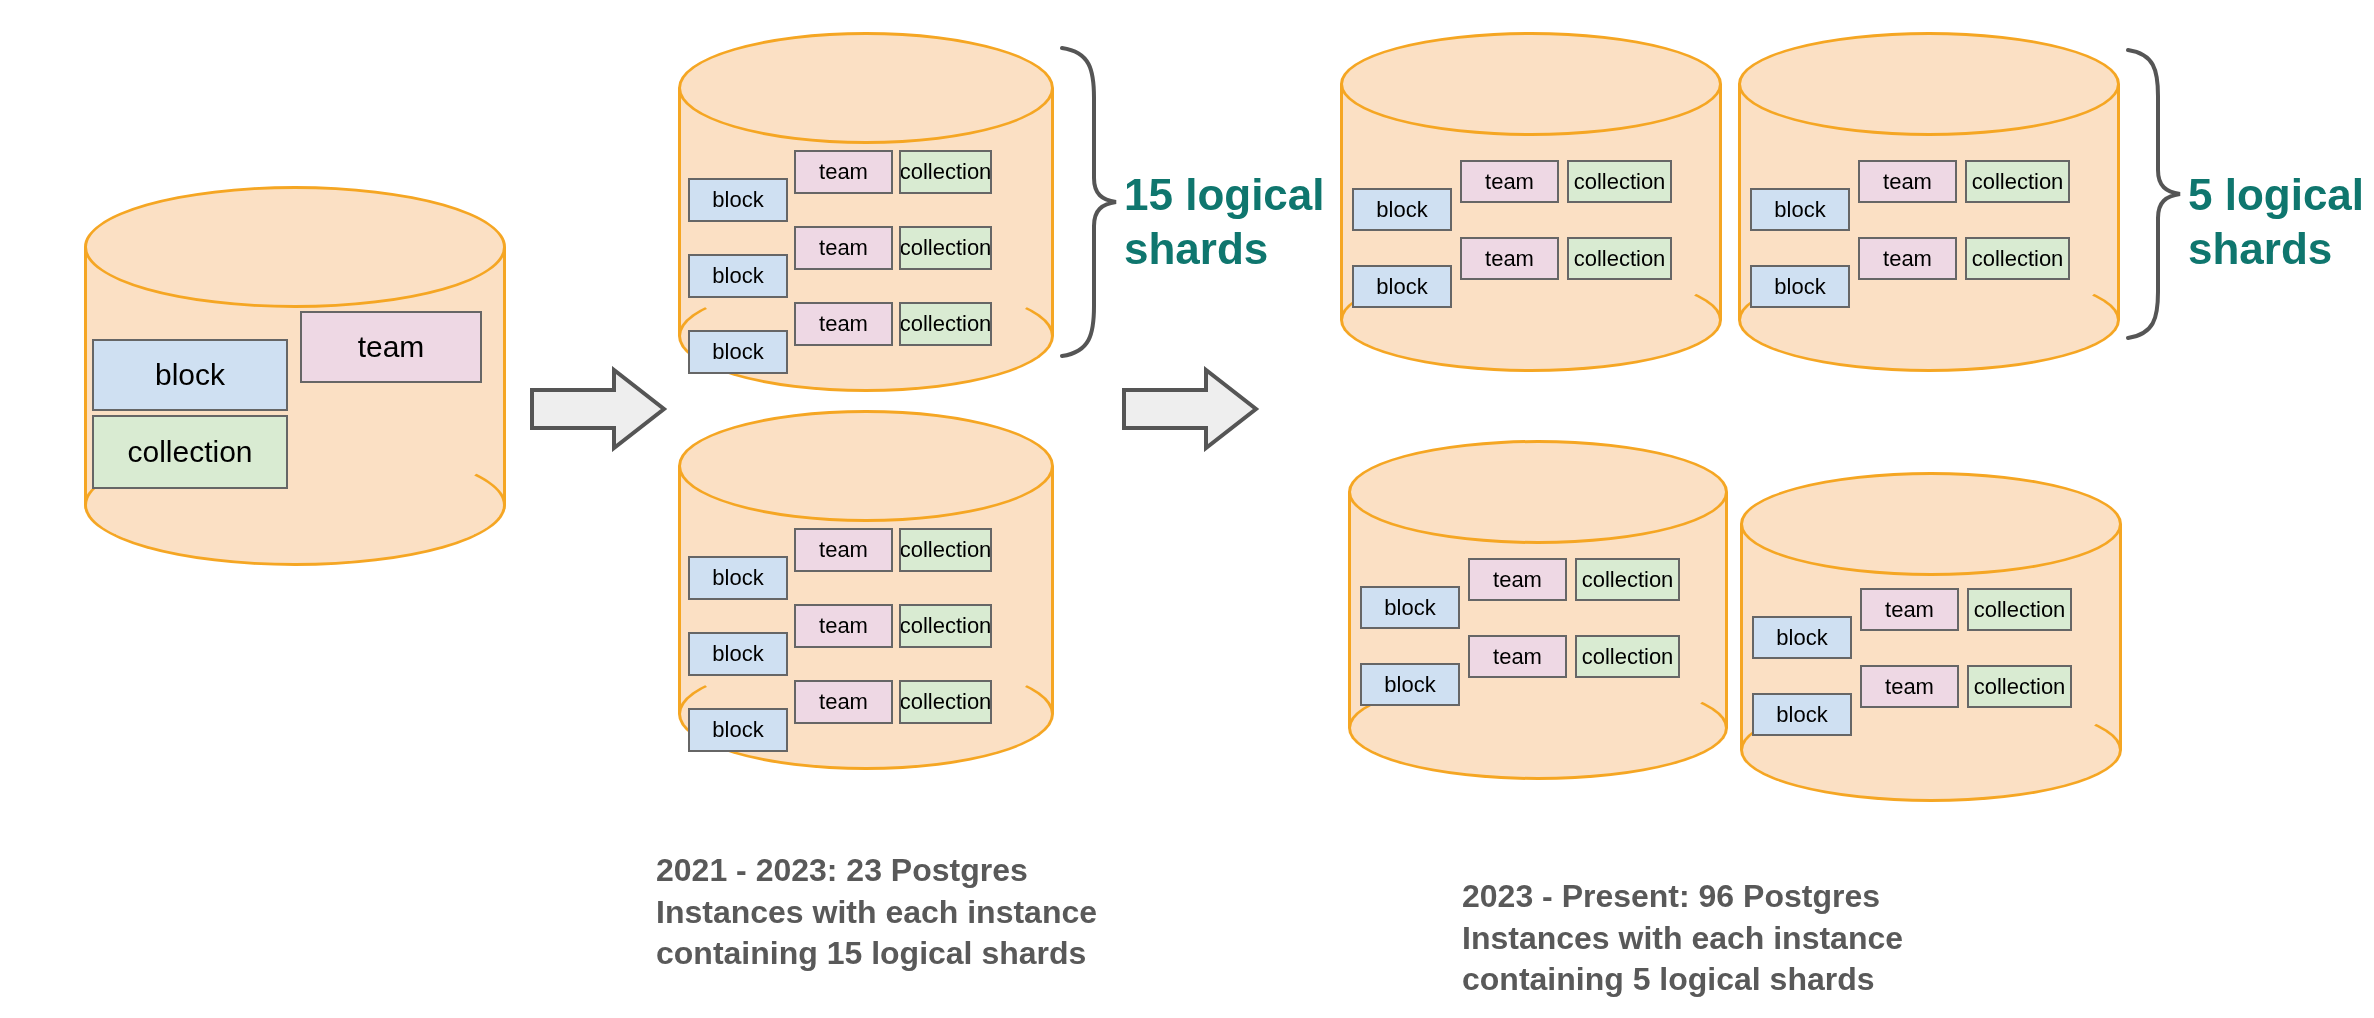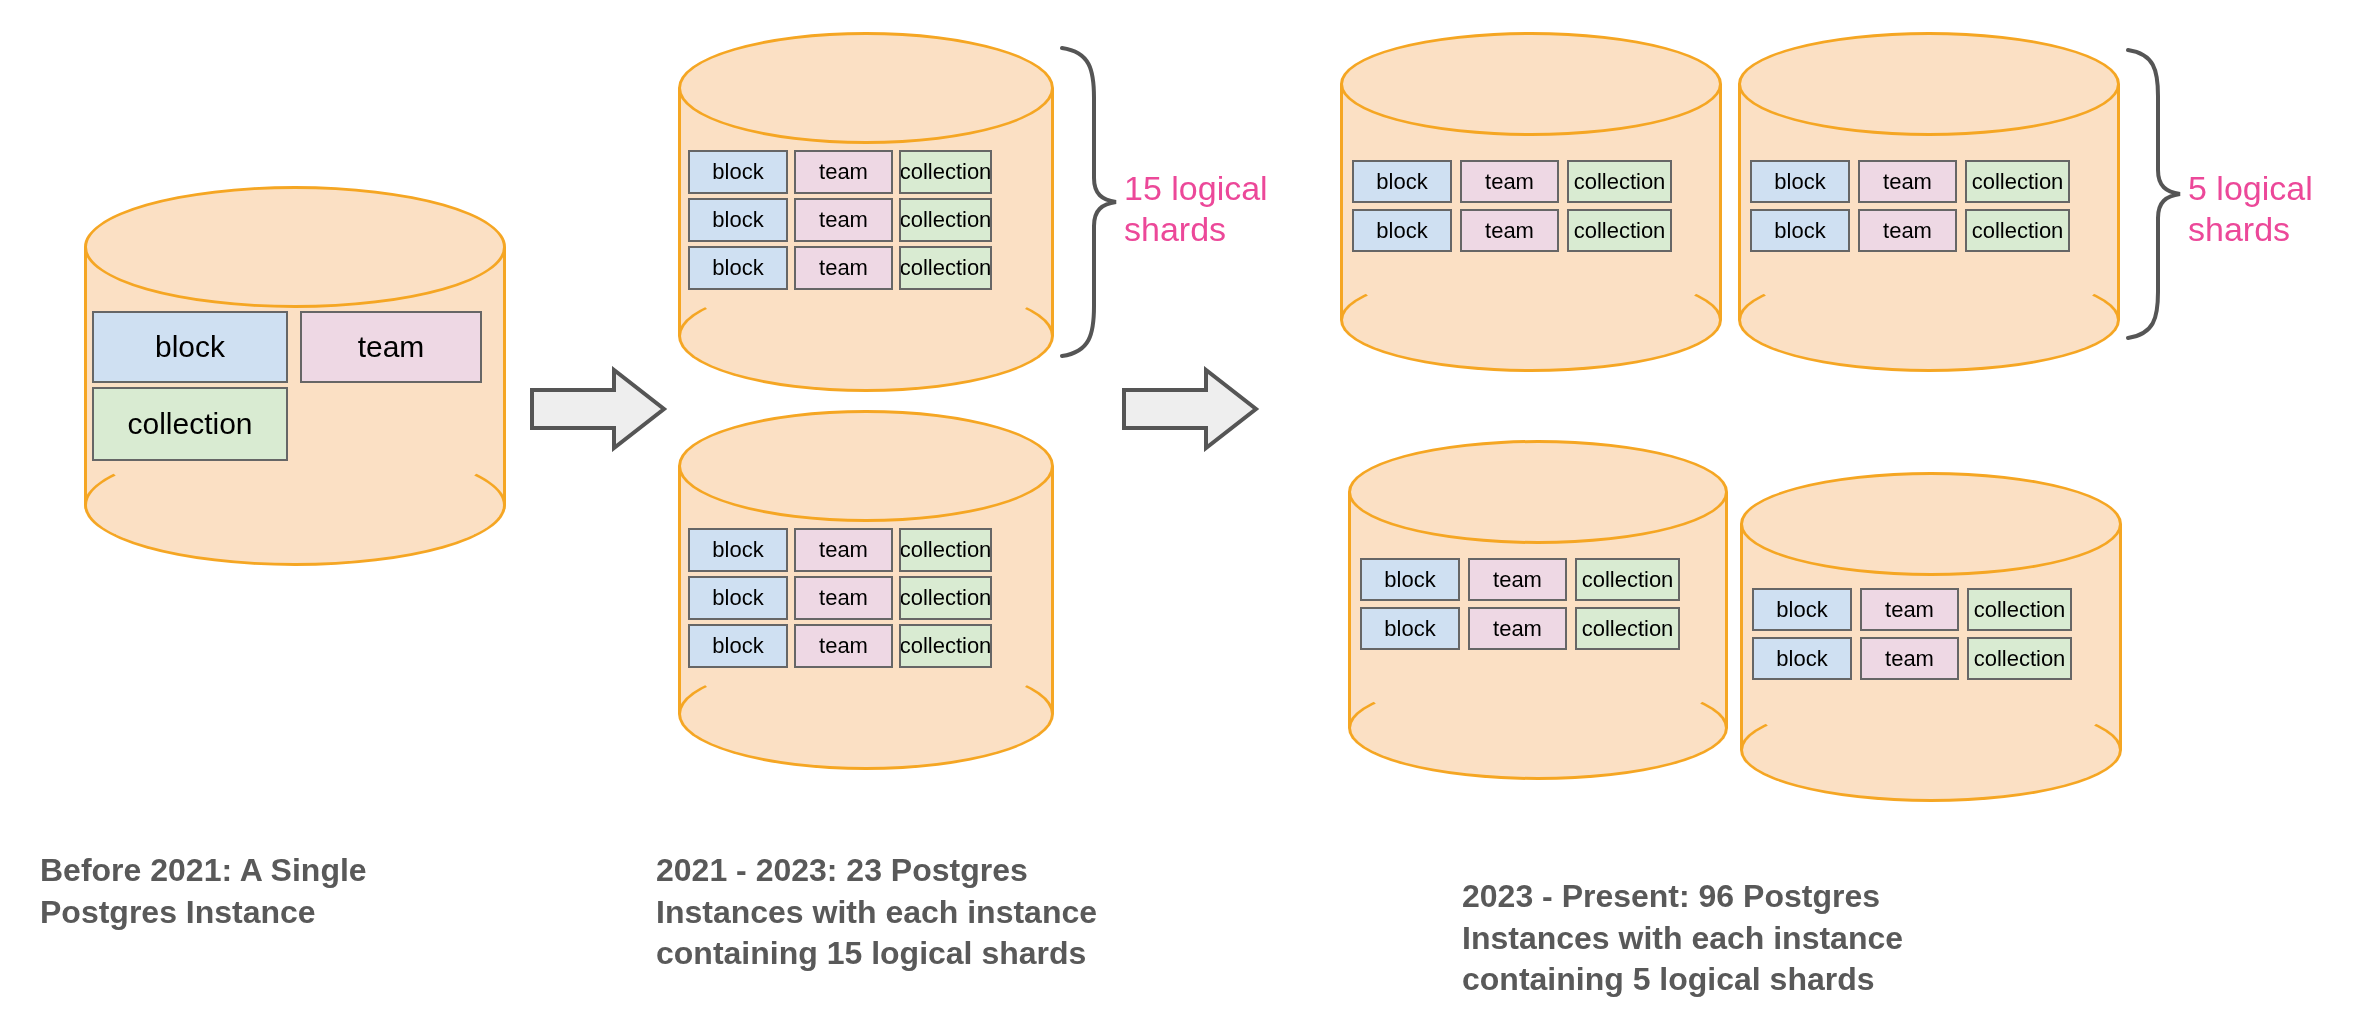--- a/index.html
+++ b/index.html
@@ -66,45 +66,45 @@
     box-sizing: border-box;
     border: 2px solid #666666;
     display: flex;
     align-items: center;
     justify-content: center;
     color: #000000;
     font-family: "Liberation Sans", sans-serif;
     white-space: nowrap;
     overflow: hidden;
   }
-  .shard.block      { background: #cfe0f2; }
+  .shard.block      { background: #cfe0f2; margin-top: 28px; }
   .shard.team       { background: #eed8e4; }
   .shard.collection { background: #d9ebd2; }
 
   
   .arrow {
     position: absolute;
     z-index: 8;
   }
 
   
   .brace {
     position: absolute;
     z-index: 8;
   }
 
   
   .brace-label {
     position: absolute;
     z-index: 8;
-    color: #ec4899;
-    font-family: "Liberation Sans", sans-serif;
-    font-size: 34px;
+    color: #0f766e;
+    font-family: "Liberation Sans", sans-serif;
+    font-size: 44px;
     line-height: 1.22;
-    font-weight: 400;
+    font-weight: 700;
     white-space: pre-line;
   }
   .caption {
     position: absolute;
     z-index: 8;
     color: #595959;
     font-family: "Liberation Sans", sans-serif;
     font-size: 32px;
     font-weight: bold;
     line-height: 1.30;
@@ -125,22 +125,20 @@
   <div class="shardgrid" style="left:92px; top:311px;">
     <div class="shardrow" style="margin-bottom:4px;">
       <span class="shard block" style="width:196px; height:72px; font-size:30px; margin-right:12px;">block</span>
       <span class="shard team" style="width:182px; height:72px; font-size:30px;">team</span>
     </div>
     <div class="shardrow">
       <span class="shard collection" style="width:196px; height:74px; font-size:30px;">collection</span>
     </div>
   </div>
 
-  <div class="caption" style="left:40px; top:850px; width:520px;">Before 2021: A Single
-Postgres Instance</div>
 
   <div class="arrow" style="left:528px; top:366px; width:140px; height:86px;">
     <svg width="140" height="86" viewBox="0 0 140 86">
       <polygon points="4,24 86,24 86,4 136,43 86,82 86,62 4,62" fill="#eeeeee" stroke="#555555" stroke-width="4" stroke-linejoin="miter"></polygon>
     </svg>
   </div>
 
   <div class="cyl" style="left:678px; top:32px; width:376px; height:360px;">
     <div class="body" style="top:56px; height:248px;"></div>
     <div class="base" style="bottom:0; height:112px;"></div>

